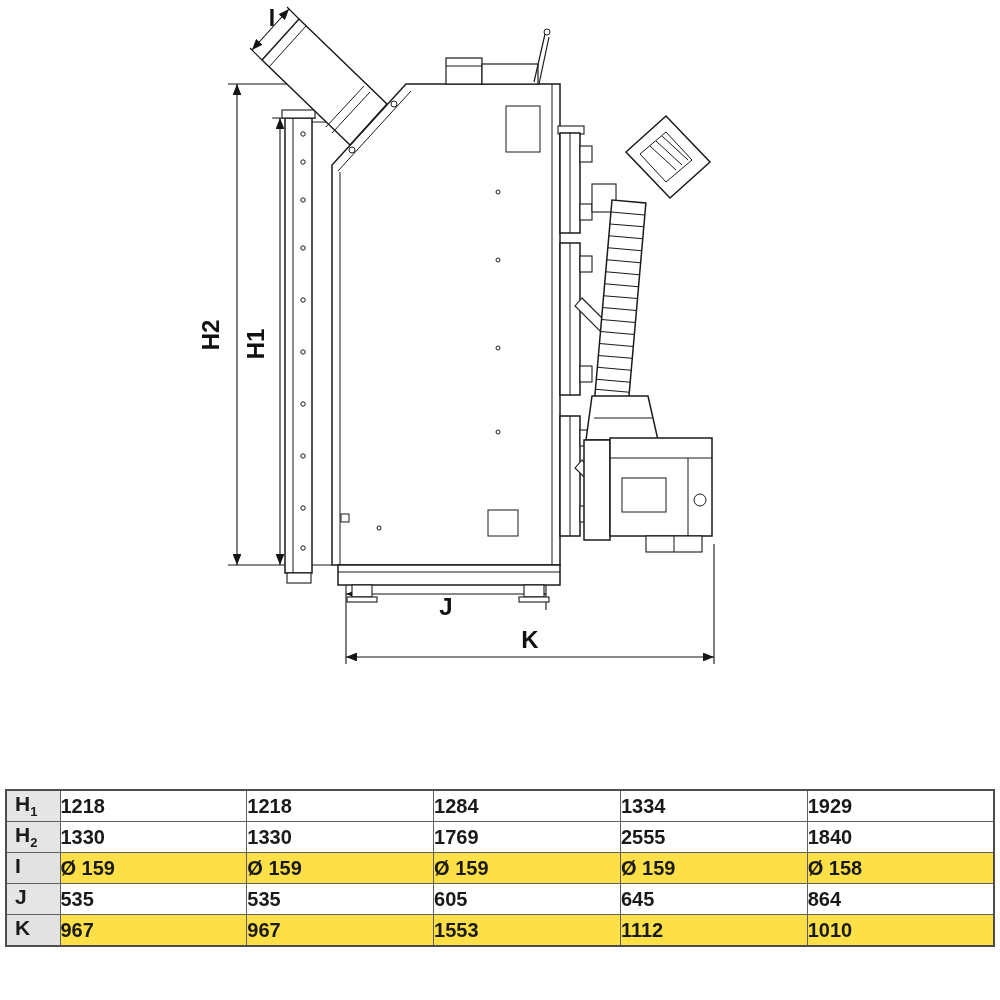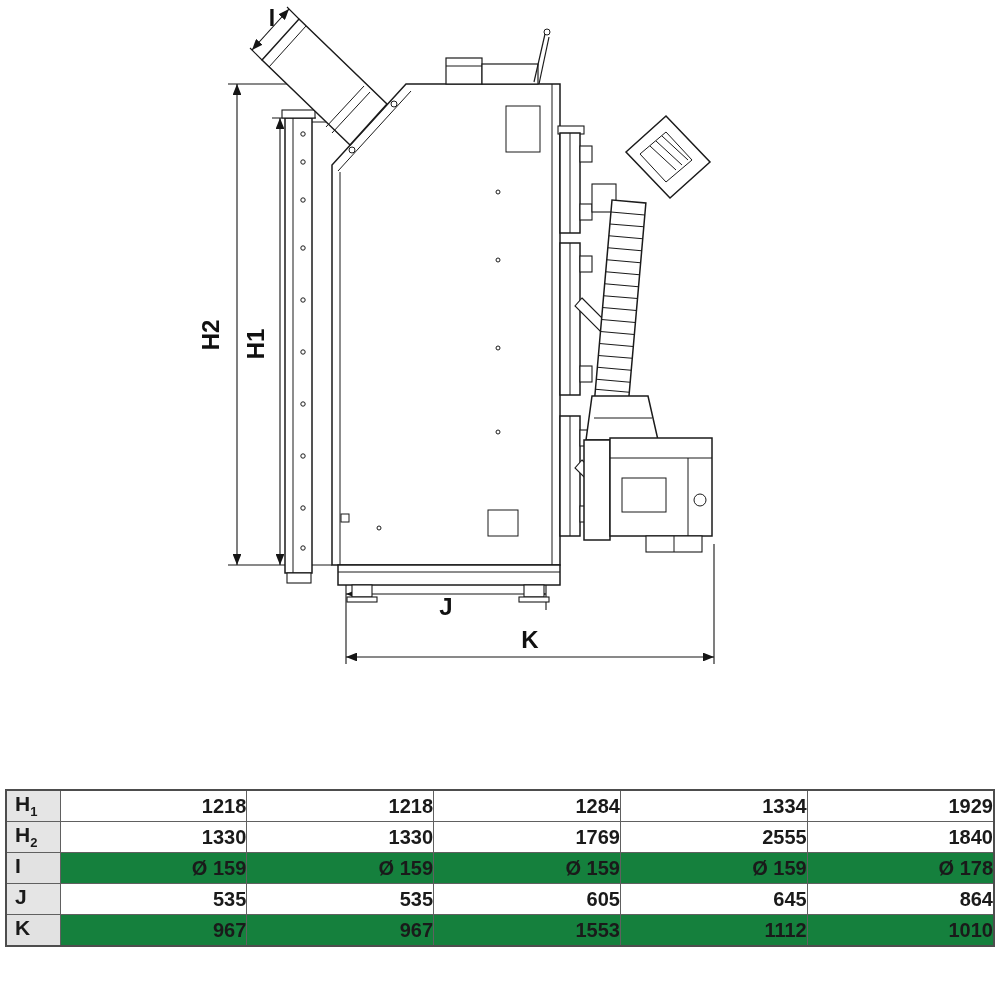--- a/index.html
+++ b/index.html
@@ -8,27 +8,27 @@
     font-family:"Liberation Sans",sans-serif;
   }
   .drawing{position:absolute;top:0;left:0;width:1000px;height:770px;}
   .dim-table-wrap{position:absolute;top:789px;left:5px;width:990px;}
   table.dims{
     border-collapse:collapse;width:100%;table-layout:fixed;
     border:2px solid #4d4d4d;
   }
   table.dims td{
     border:1px solid #606060;height:30px;padding:0;
-    font-size:20px;font-weight:bold;color:#1a1a1a;text-align:right;
+    font-size:20px;font-weight:bold;color:#1a1a1a;text-align:left;
     background:#ffffff;
   }
   table.dims td.lab{
     background:#e5e5e5;text-align:left;padding-left:8px;font-size:21px;
   }
-  table.dims tr.shade td{background:#15803d;}
+  table.dims tr.shade td{background:#fde047;}
   table.dims tr.shade td.lab{background:#e2e2e2;}
   table.dims sub{font-size:13px;}
   svg text{
     font-family:"Liberation Sans",sans-serif;font-weight:bold;fill:#111;
   }
 </style>
 </head>
 <body>
 
 <div class="drawing">
@@ -235,21 +235,21 @@
         <td>1769</td>
         <td>2555</td>
         <td>1840</td>
       </tr>
       <tr class="shade">
         <td class="lab"><span>I</span><sub></sub></td>
         <td>Ø 159</td>
         <td>Ø 159</td>
         <td>Ø 159</td>
         <td>Ø 159</td>
-        <td>Ø 178</td>
+        <td>Ø 158</td>
       </tr>
       <tr>
         <td class="lab"><span>J</span><sub></sub></td>
         <td>535</td>
         <td>535</td>
         <td>605</td>
         <td>645</td>
         <td>864</td>
       </tr>
       <tr class="shade">

